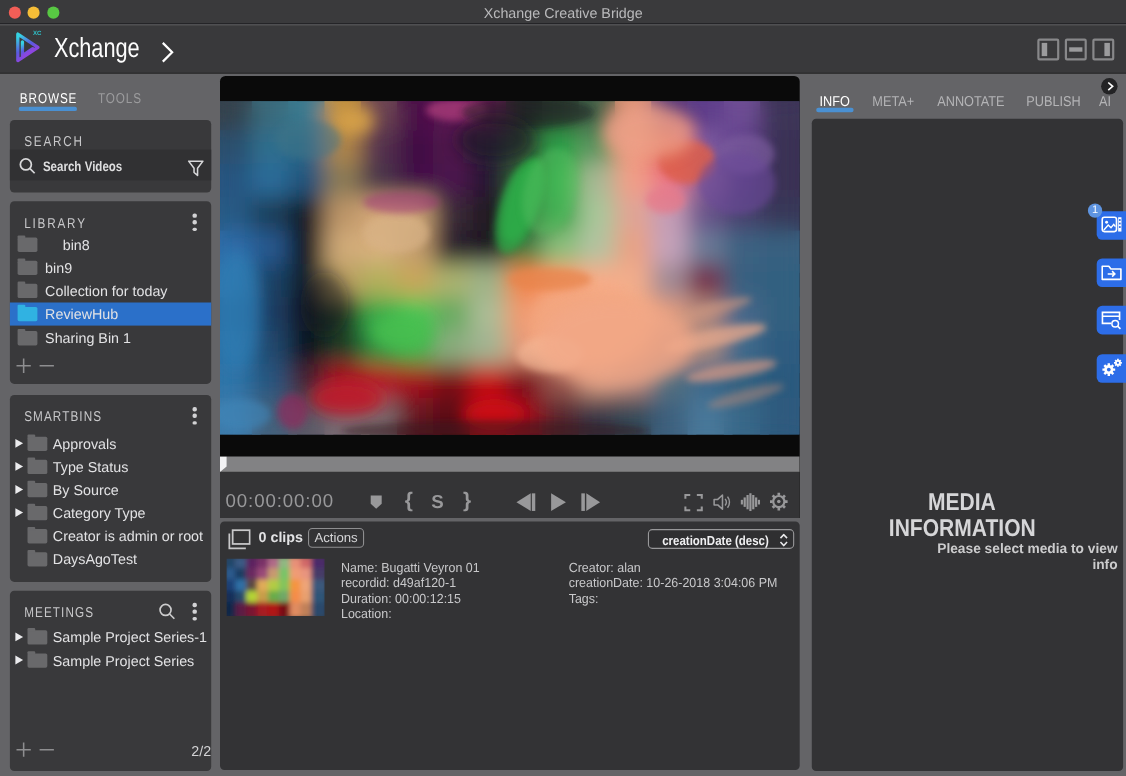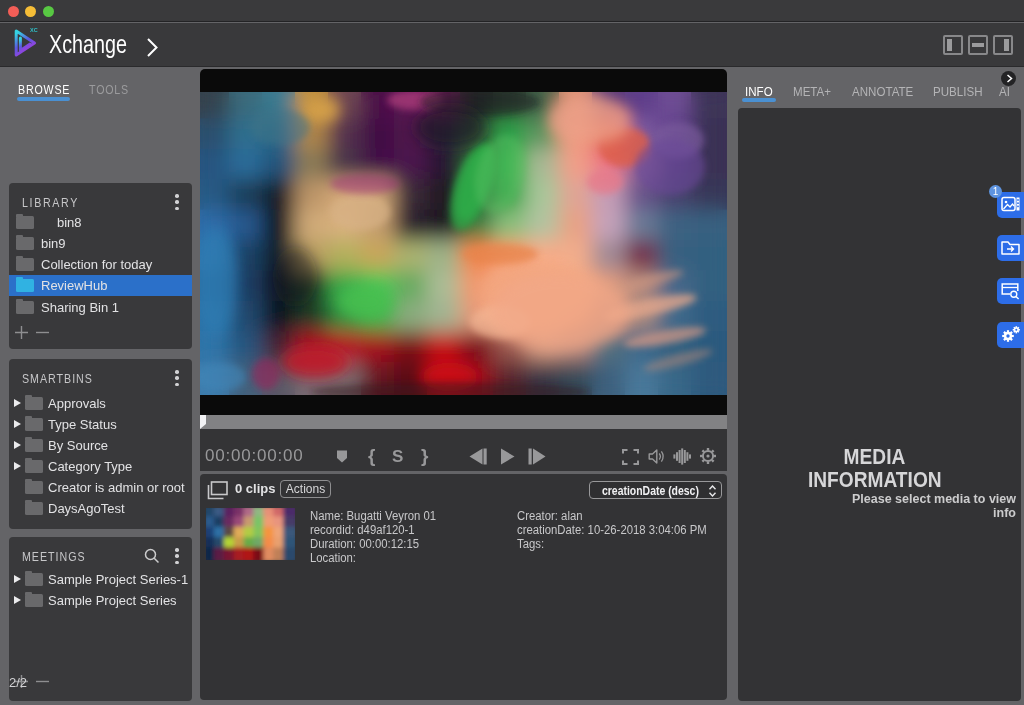--- a/index.html
+++ b/index.html
@@ -74,20 +74,21 @@
     border-radius:5px 0 0 5px; }
 </style>
 </head>
 <body>
 <div id="app">
 
   <div id="titlebar">
     <div class="light" style="left:8px; background:#f25e57;"></div>
     <div class="light" style="left:25px; background:#f5bd37;"></div>
     <div class="light" style="left:43px; background:#58c843;"></div>
+    <div id="titletext">Xchange Creative Bridge</div>
   </div>
 
   <div id="header">
     <svg class="abs" style="left:13px; top:2px;" width="26" height="37" viewBox="0 0 26 37">
       <defs>
         <linearGradient id="lg1" x1="0.2" y1="0" x2="0.75" y2="1">
           <stop offset="0" stop-color="#35d2e2"></stop>
           <stop offset="0.45" stop-color="#5a5ae0"></stop>
           <stop offset="1" stop-color="#b535de"></stop>
         </linearGradient>
@@ -108,20 +109,33 @@
       </div>
     <div class="winicon" style="left:993px;">
         <div class="bar" style="right:2px; top:2px; width:5px; height:12px;"></div>
       </div>
   </div>
 
   <div id="tab-browse">BROWSE</div>
   <div id="tab-tools">TOOLS</div>
   <div id="browline"></div>
 
+  <div class="panel" style="left:9px; top:109px; width:183px; height:66px;">
+    <div class="plabel" style="left:13px; top:12px;">SEARCH</div>
+    <div style="position:absolute; left:0; top:27px; width:183px; height:28px; background:#313133;">
+      <svg class="abs" style="left:8px; top:7px;" width="16" height="16" viewBox="0 0 16 16">
+        <circle cx="6.5" cy="6.5" r="5" fill="none" stroke="#d8d8da" stroke-width="1.6"></circle>
+        <line x1="10.3" y1="10.3" x2="14.5" y2="14.5" stroke="#d8d8da" stroke-width="1.6"></line>
+      </svg>
+      <div style="position:absolute; left:30px; top:7.5px; color:#dededf; font-size:12.5px; font-weight:bold; transform:scaleX(0.84); transform-origin:left;">Search Videos</div>
+      <svg class="abs" style="left:161px; top:9px;" width="16" height="16" viewBox="0 0 16 16">
+        <path d="M1.5 1.5 L14.5 1.5 L9.6 8 L9.6 14.5 L6.4 11.8 L6.4 8 Z" fill="none" stroke="#d8d8da" stroke-width="1.4" stroke-linejoin="round"></path>
+      </svg>
+    </div>
+  </div>
 
   <div class="panel" style="left:9px; top:183px; width:183px; height:166px;">
     <div class="plabel" style="left:13px; top:12px;">LIBRARY</div>
     <div class="kebab" style="left:166px; top:11px;">
         <i></i>
         <i></i>
         <i></i>
       </div>
     <div style="position:absolute; left:0; top:92px; width:183px; height:21px; background:#2b70c9;"></div>
     <div class="folder" style="left:7px; top:33px;"></div>
@@ -179,21 +193,21 @@
     <div class="tri" style="left:5px; top:38px;"></div>
     <div class="folder" style="left:16px; top:36px;"></div>
       <div class="item" style="left:39px; top:35px;">Sample Project Series-1</div>
     <div class="tri" style="left:5px; top:59px;"></div>
     <div class="folder" style="left:16px; top:57px;"></div>
       <div class="item" style="left:39px; top:56px;">Sample Project Series</div>
     <svg class="abs" style="left:5px; top:137px;" width="50" height="15" viewBox="0 0 50 15">
       <path d="M1 7.5 H14 M7.5 1 V14" stroke="#8e8e90" stroke-width="1.4"></path>
       <path d="M22 7.5 H35" stroke="#8e8e90" stroke-width="1.4"></path>
     </svg>
-    <div style="position:absolute; left:0; width:183px; top:138px; text-align:left; color:#d2d2d4; font-size:13px;">2/2</div>
+    <div style="position:absolute; left:0; width:183px; top:138px; text-align:right; color:#d2d2d4; font-size:13px;">2/2</div>
   </div>
 
   <div id="player">
     <svg id="video" width="527" height="303" viewBox="0 0 527 303">
         <defs>
           <filter id="b1" x="-80%" y="-80%" width="260%" height="260%">
             <feGaussianBlur stdDeviation="14"></feGaussianBlur>
           </filter>
           <filter id="b2" x="-80%" y="-80%" width="260%" height="260%">
             <feGaussianBlur stdDeviation="7"></feGaussianBlur>

